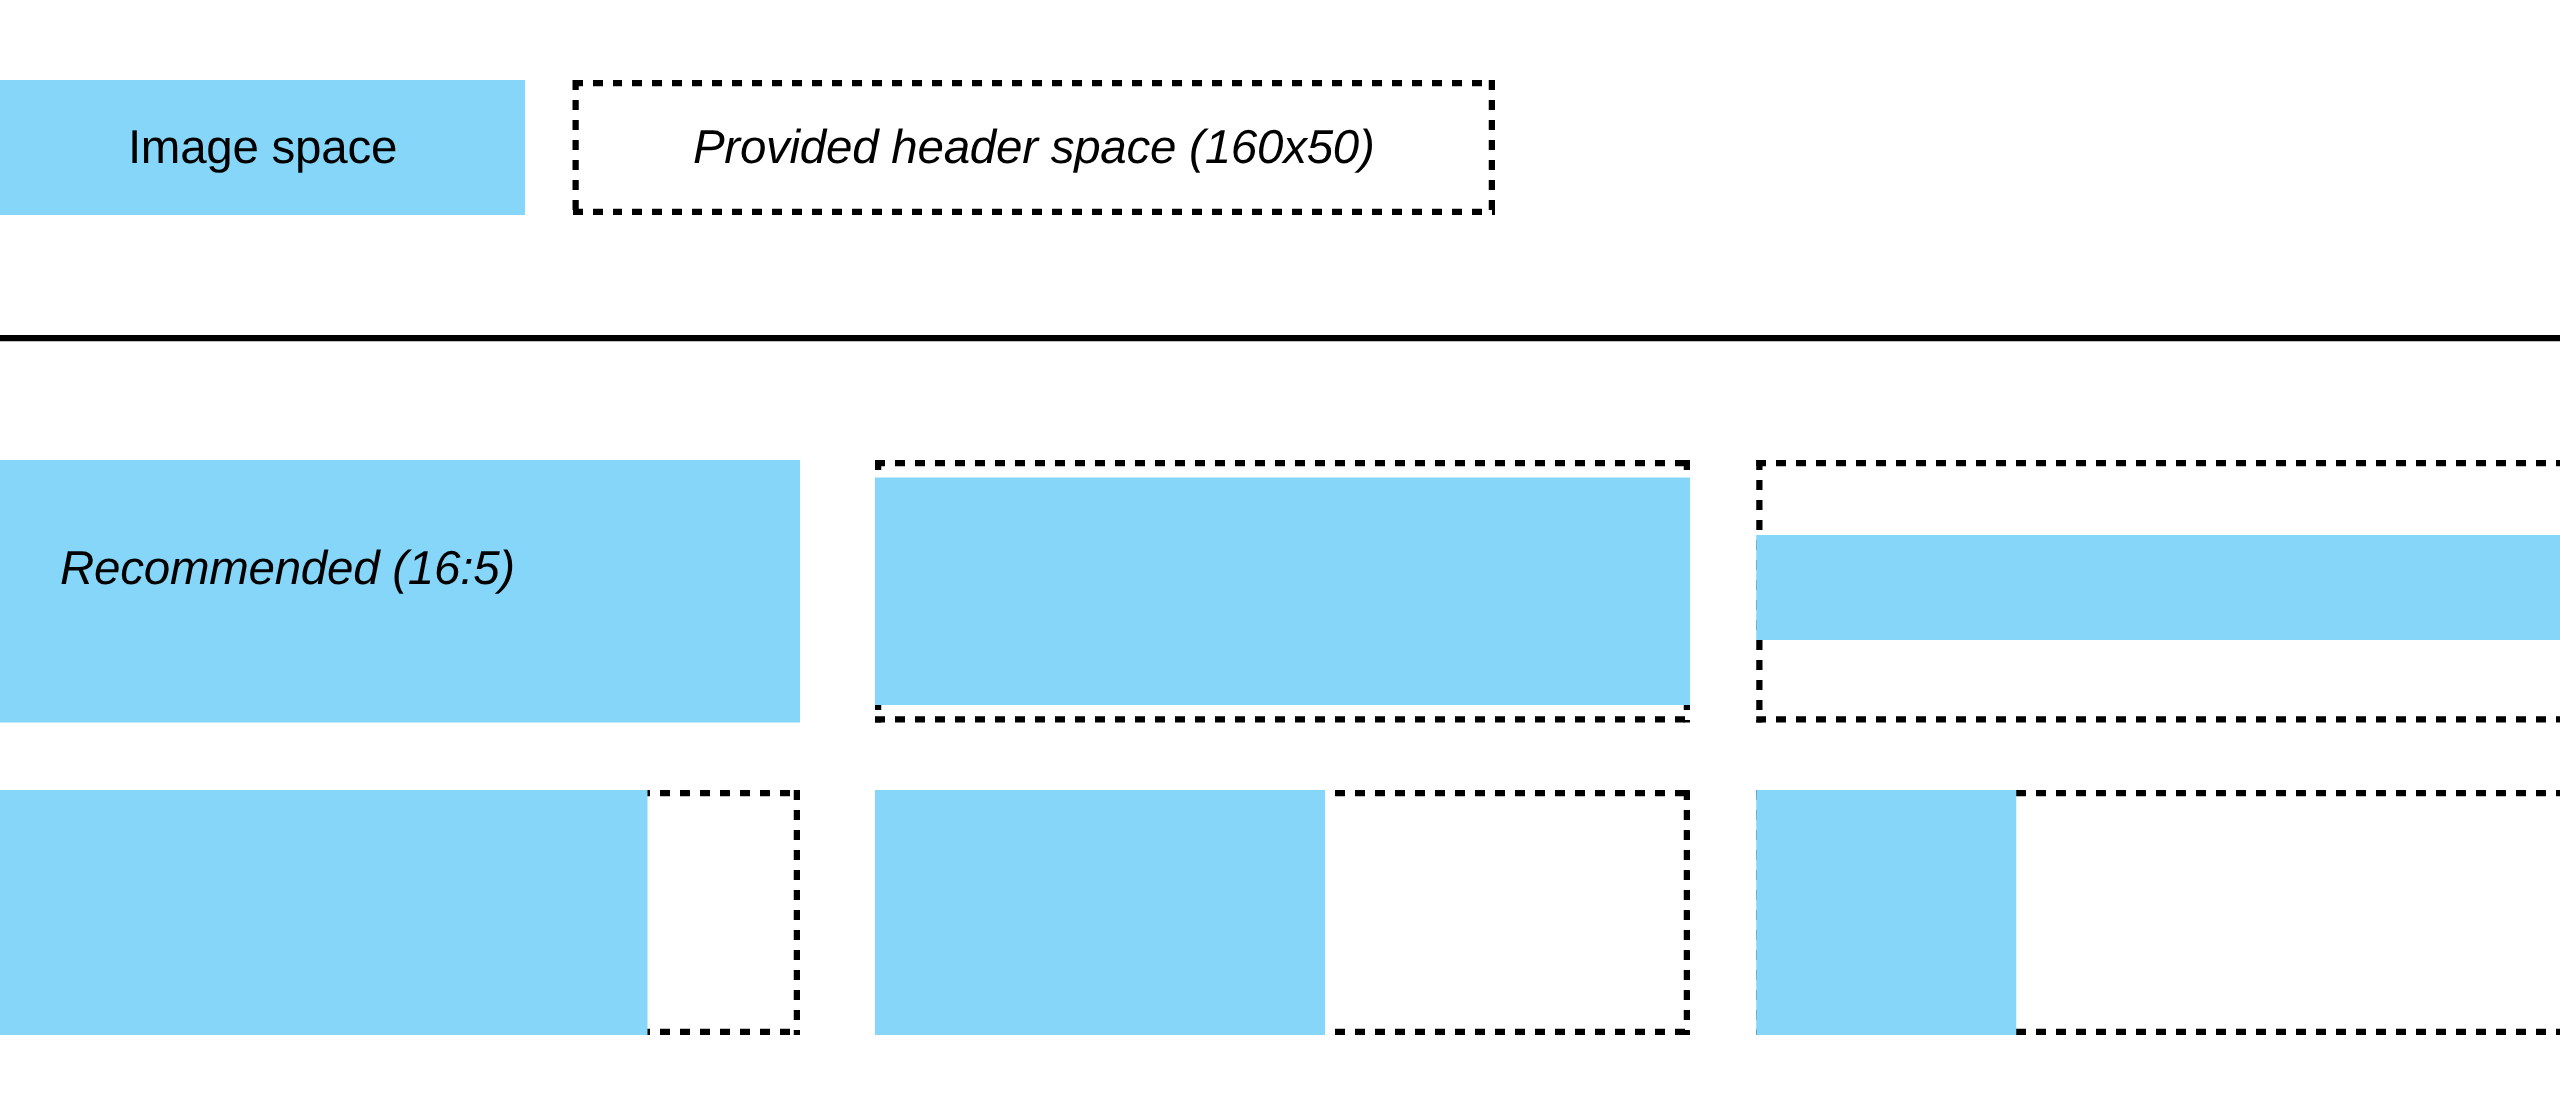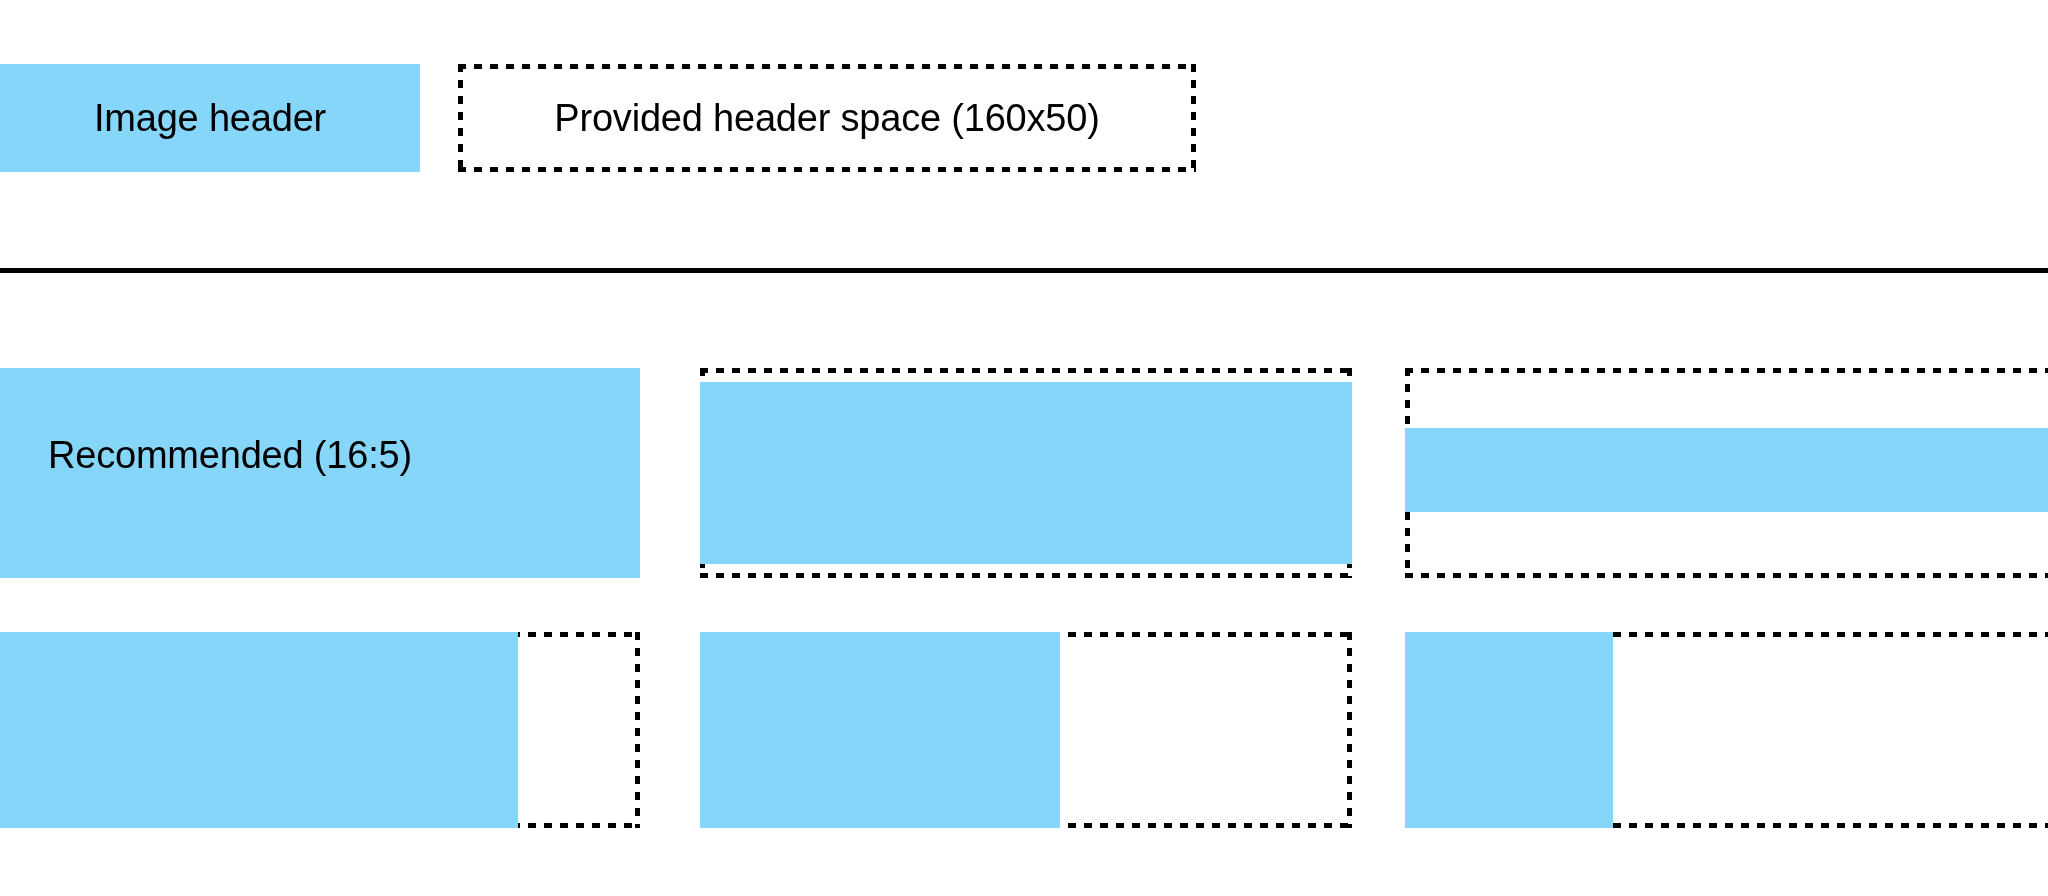--- a/index.html
+++ b/index.html
@@ -82,20 +82,21 @@
       100% 5px,
       100% 5px,
       5px 100%,
       5px 100%;
     background-position:
       left top,
       left bottom,
       left top,
       right top;
     background-repeat: no-repeat;
+    font-style: italic;
   }
 
   .divider {
     position: absolute;
     left: 0;
     top: 268px;
     width: 2048px;
     height: 5px;
     background: #000000;
   }
@@ -133,21 +134,21 @@
   }
 </style>
 </head>
 <body>
 
 <div id="canvas">
 
   <div class="header-band">
 
     <div class="asset-swatch">
-      <span class="asset-swatch-label">Image header</span>
+      <span class="asset-swatch-label">Image space</span>
     </div>
 
     <div class="header-space-box dashed">
       <span class="header-space-label">Provided header space (160x50)</span>
     </div>
 
   </div>
 
   <div class="divider"></div>
 

